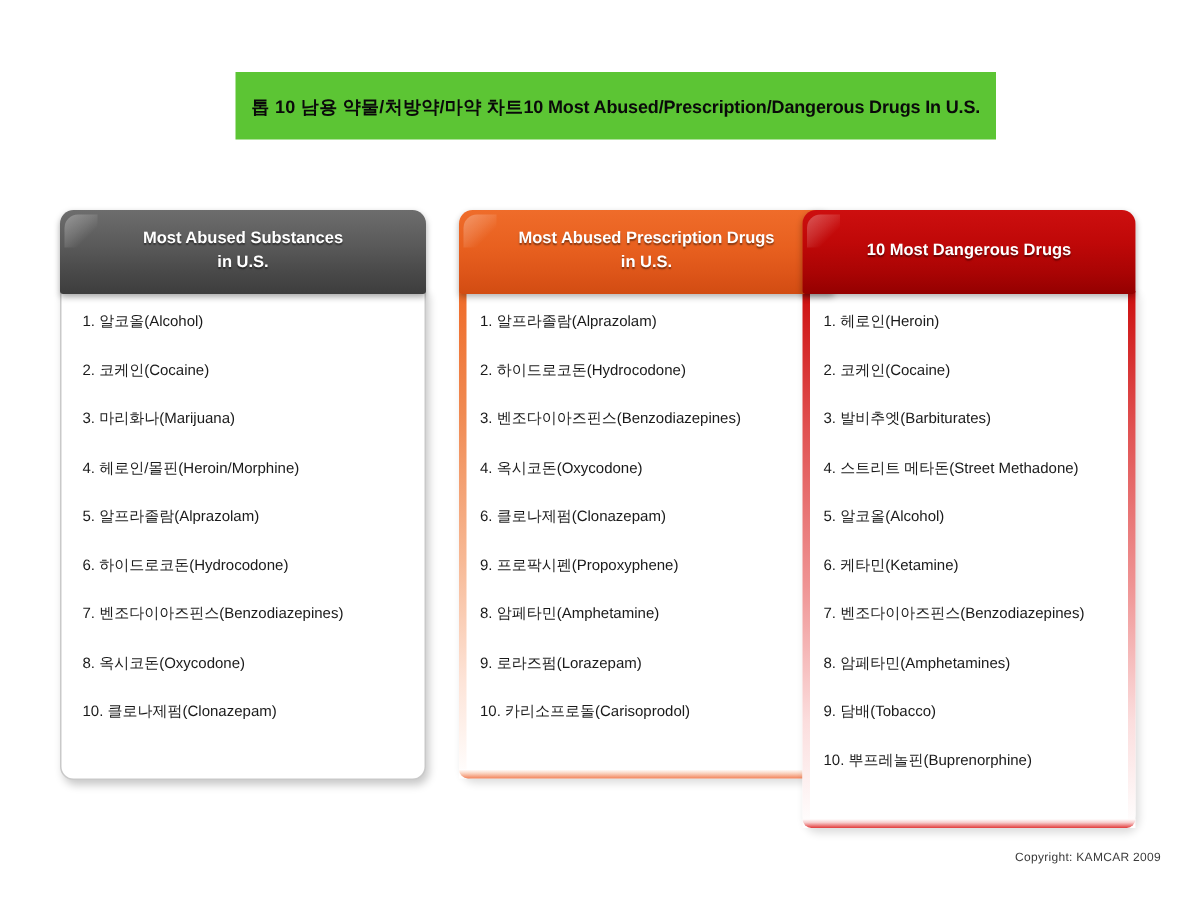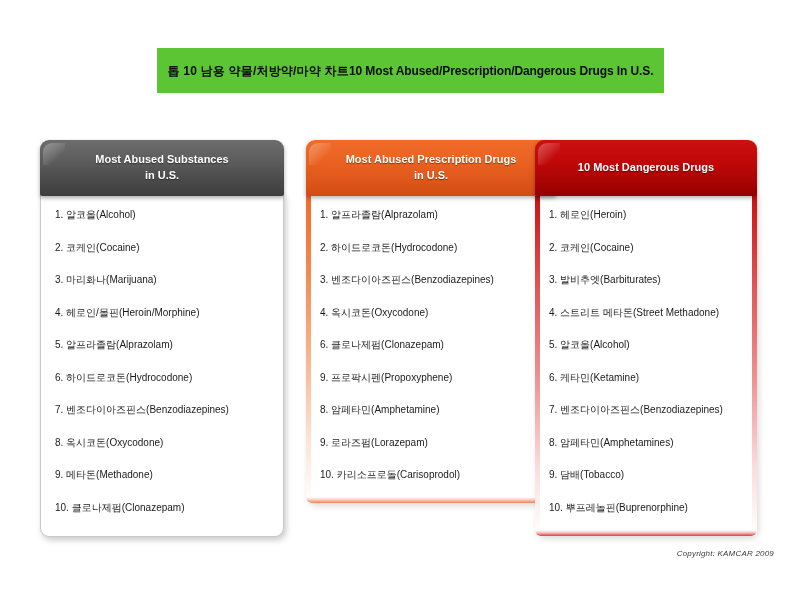--- a/index.html
+++ b/index.html
@@ -106,21 +106,21 @@
   .card.col-2 .card-header {
     background: linear-gradient(180deg, #cd0f0f 0%, #bf0808 40%, #a90404 75%, #940000 100%);
     box-shadow: 0 2px 4px rgba(0,0,0,0.30);
   }
 
   
   .card-body {
     position: relative;
     background: #ffffff;
     box-sizing: border-box;
-    padding: 14px 0 22px 0;
+    padding: 14px 0 38px 0;
     margin-top: -2px;
     border-radius: 0 0 9px 9px;
   }
   .card.col-0 .card-body {
     border-left: 1px solid #c9c9c9;
     border-right: 1px solid #c9c9c9;
     border-bottom: 1px solid #c9c9c9;
     box-shadow: 2px 3px 6px rgba(0,0,0,0.22);
   }
   
@@ -170,25 +170,24 @@
     padding: 0;
     margin: 0 0 19.5px 0;
     white-space: nowrap;
   }
   .card-list li:last-child { margin-bottom: 0; }
 
   
   #copyright {
     position: absolute;
     right: 18px;
-    top: 549px;
+    top: 567px;
     font-size: 8px;
     color: #3a3a3a;
     letter-spacing: 0.2px;
-    font-style: italic;
   }
 </style>
 </head>
 <body>
 
 <div id="title-banner">
   <div class="t-ko">톱 10 남용 약물/처방약/마약 차트</div>
   <div class="t-en">10 Most Abused/Prescription/Dangerous Drugs In U.S.</div>
 </div>
 
@@ -202,21 +201,20 @@
     <div class="card-body">
       <ul class="card-list">
         <li>1. 알코올(Alcohol)</li>
         <li>2. 코케인(Cocaine)</li>
         <li>3. 마리화나(Marijuana)</li>
         <li>4. 헤로인/몰핀(Heroin/Morphine)</li>
         <li>5. 알프라졸람(Alprazolam)</li>
         <li>6. 하이드로코돈(Hydrocodone)</li>
         <li>7. 벤조다이아즈핀스(Benzodiazepines)</li>
         <li>8. 옥시코돈(Oxycodone)</li>
-        <li>9. 메타돈(Methadone)</li>
         <li>10. 클로나제펌(Clonazepam)</li>
       </ul>
     </div>
   </div>
 
   <div class="card col-1">
     <div class="card-header">
       <div class="h-line">Most Abused Prescription Drugs</div>
       <div class="h-line">in U.S.</div>
     </div>

